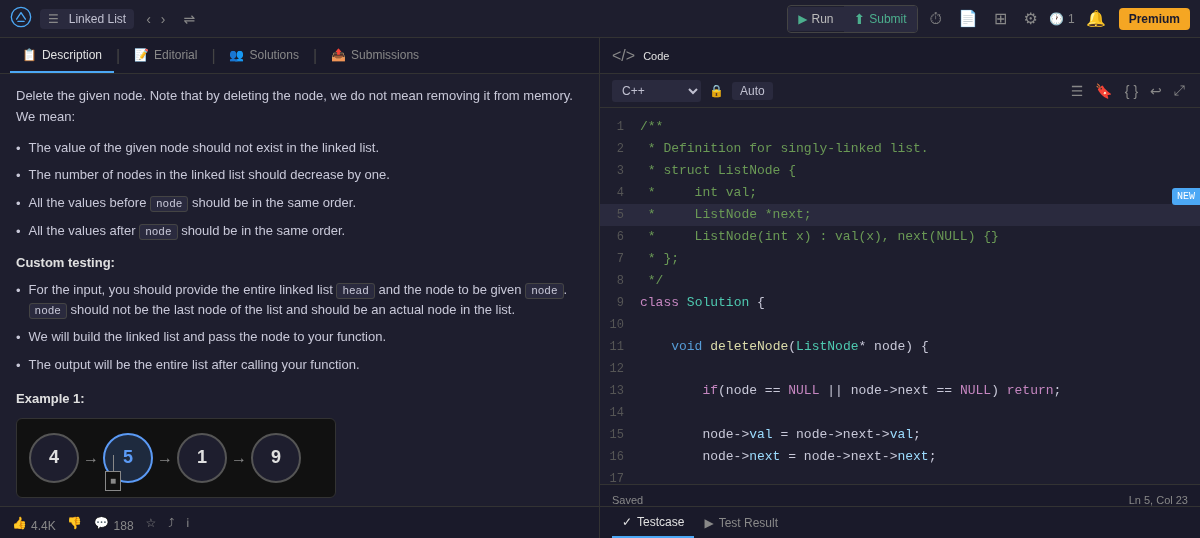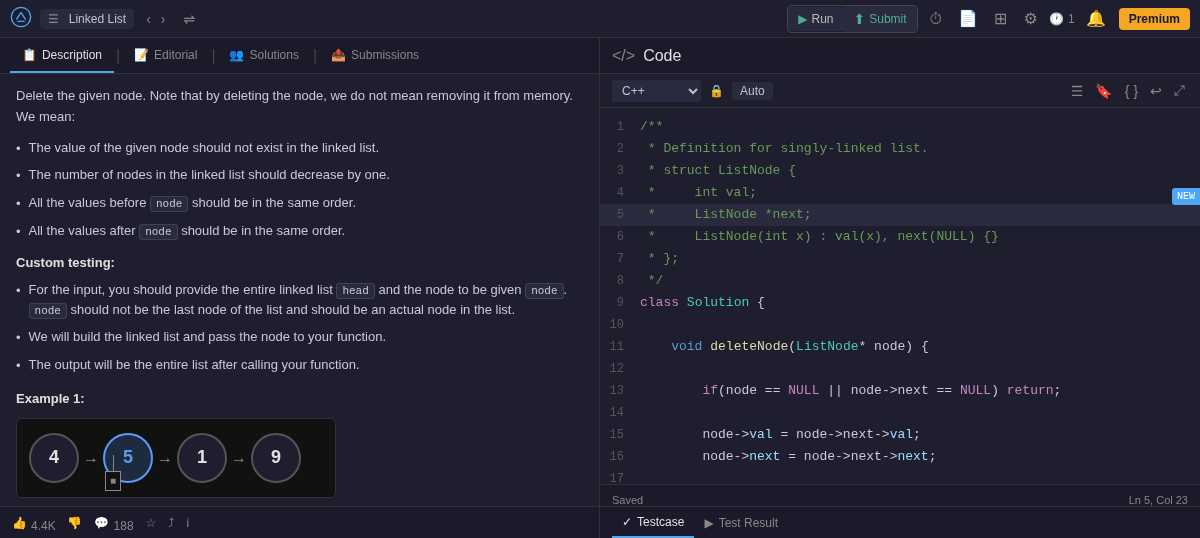--- a/index.html
+++ b/index.html
@@ -47,21 +47,21 @@
     .arrow { display: flex; align-items: center; color: #888; font-size: 16px; margin: 0 4px; }
 
     
     .left-bottom { display: flex; align-items: center; height: 32px; border-top: 1px solid #333; padding: 0 12px; gap: 12px; background: #1a1a2a; flex-shrink: 0; }
     .bottom-btn { background: none; border: none; color: #888; cursor: pointer; font-size: 12px; display: flex; align-items: center; gap: 4px; }
     .bottom-count { font-size: 12px; color: #888; margin-top: 6px; }
 
     
     .right-panel { flex: 1; display: flex; flex-direction: column; background: #1a1a2a; }
     .right-header { display: flex; align-items: center; height: 36px; border-bottom: 1px solid #333; padding: 0 12px; gap: 8px; background: #1a1a2a; flex-shrink: 0; }
-    .right-title { font-size: 16px; color: #e0e0e0; display: flex; align-items: center; gap: 6px; }
+    .right-title { font-size: 11px; color: #e0e0e0; display: flex; align-items: center; gap: 6px; }
     .right-spacer { flex: 1; }
 
     
     .code-toolbar { display: flex; align-items: center; height: 34px; border-bottom: 1px solid #333; padding: 0 12px; gap: 8px; background: #1e1e2e; flex-shrink: 0; }
     .lang-select { background: #2a2a3e; border: none; color: #c0c0d0; font-size: 12px; padding: 3px 6px; border-radius: 3px; cursor: pointer; }
     .lock-icon { color: #888; font-size: 12px; }
     .auto-badge { background: #2a2a3e; color: #c0c0d0; font-size: 12px; padding: 2px 8px; border-radius: 3px; cursor: pointer; }
     .ct-btn { background: none; border: none; color: #888; cursor: pointer; font-size: 14px; padding: 3px; }
 
     

